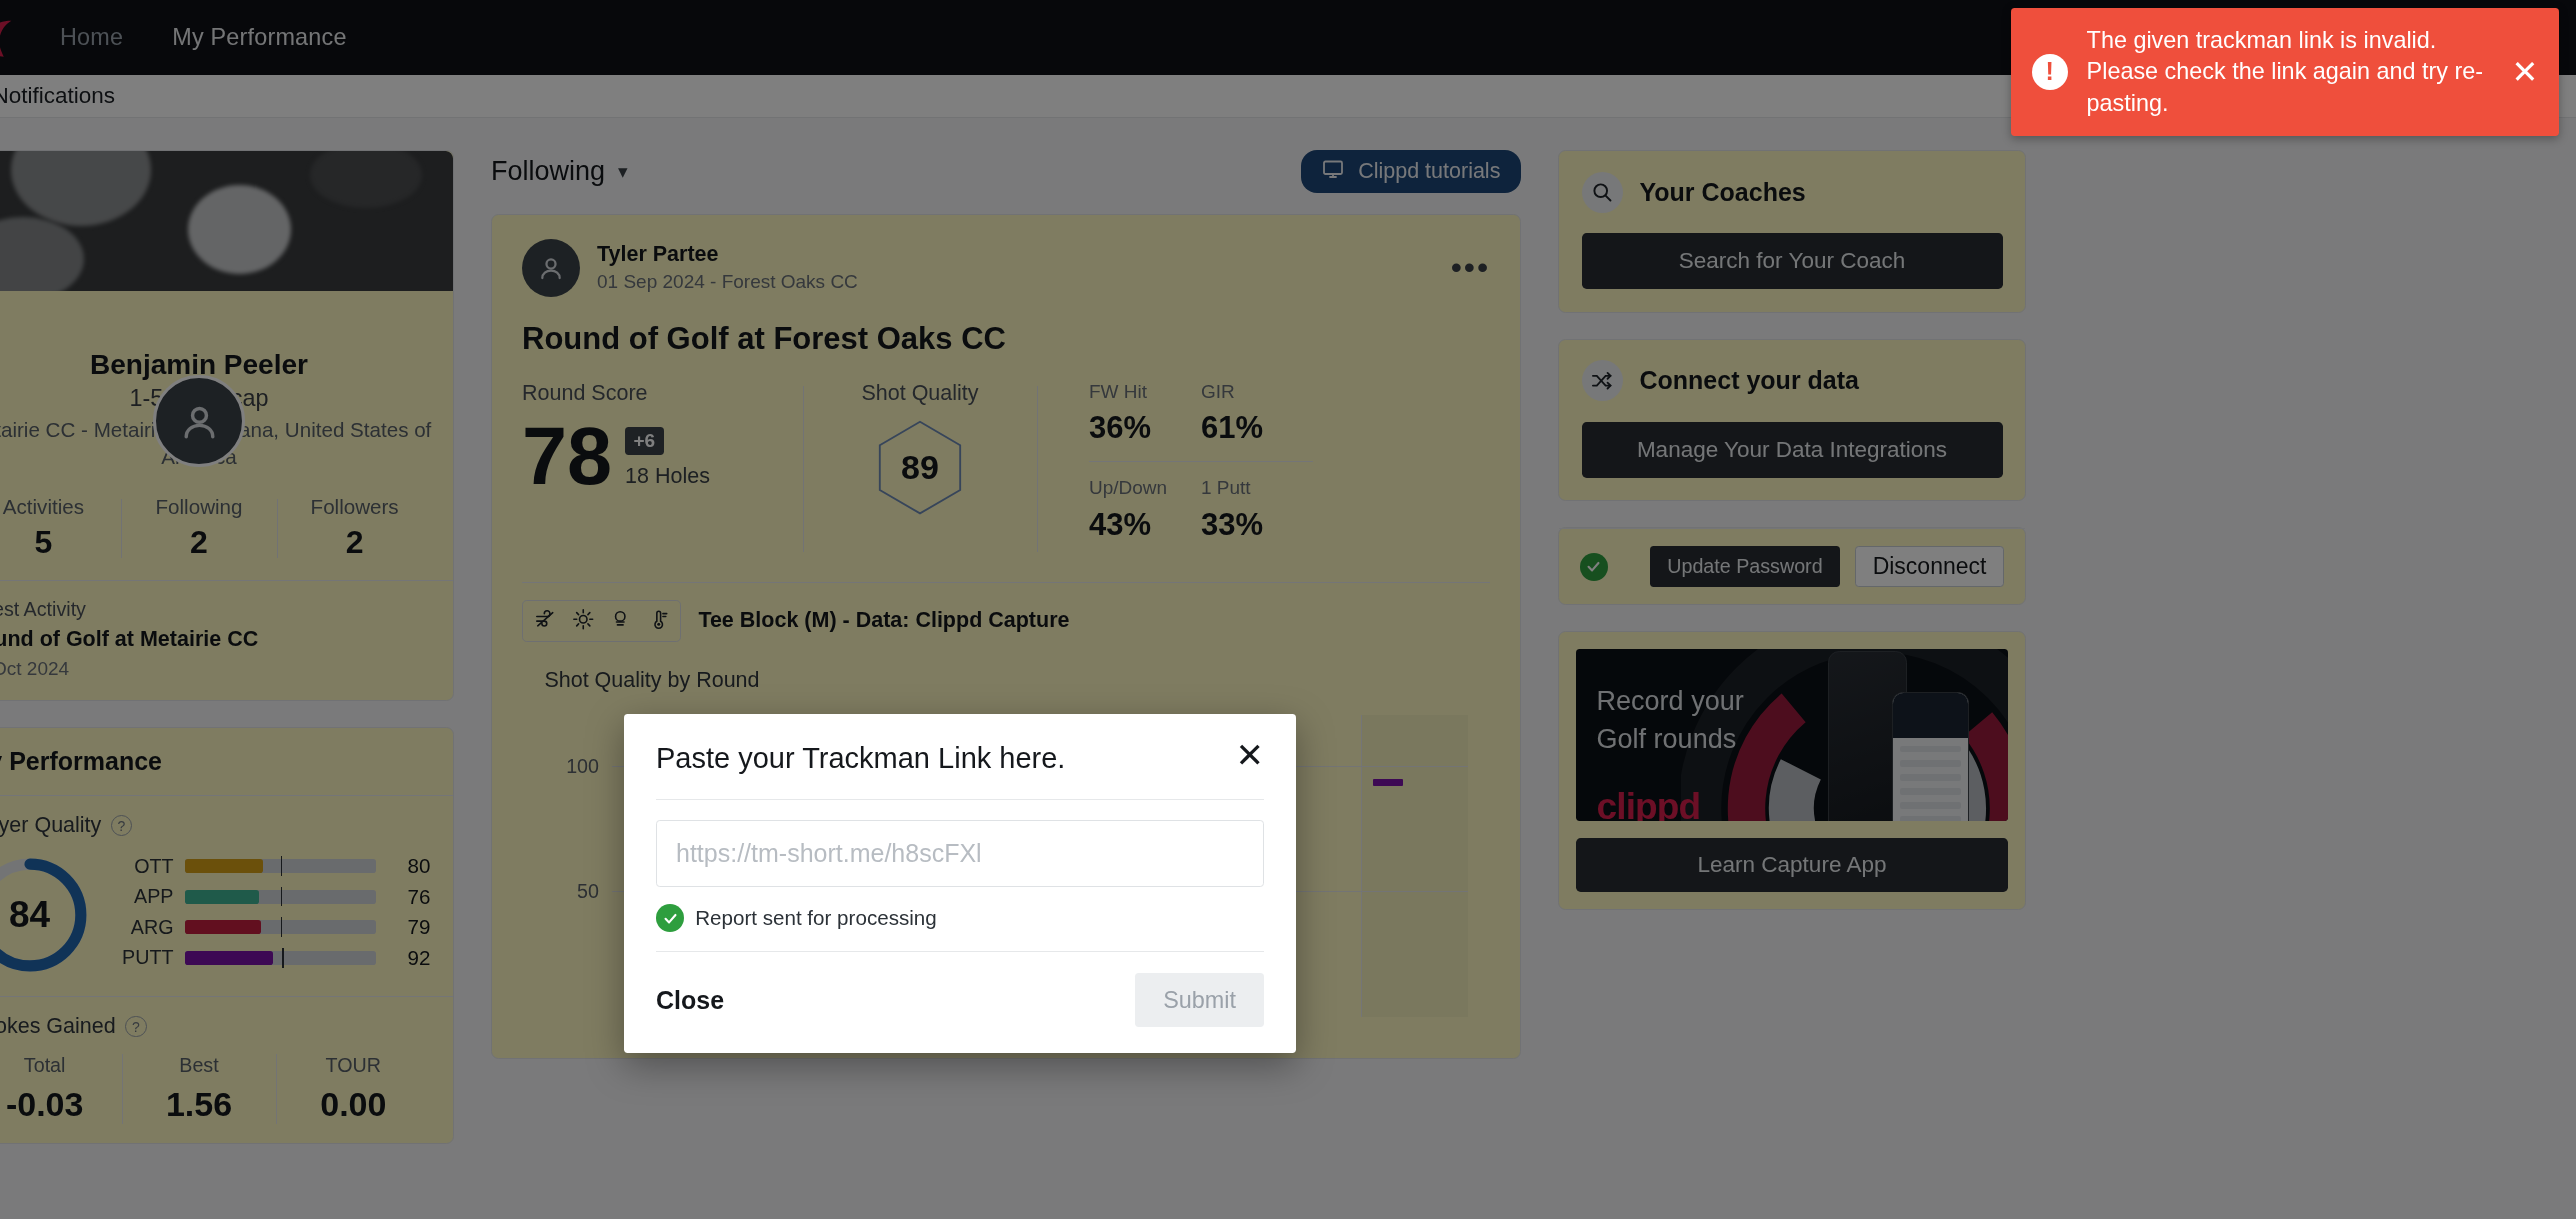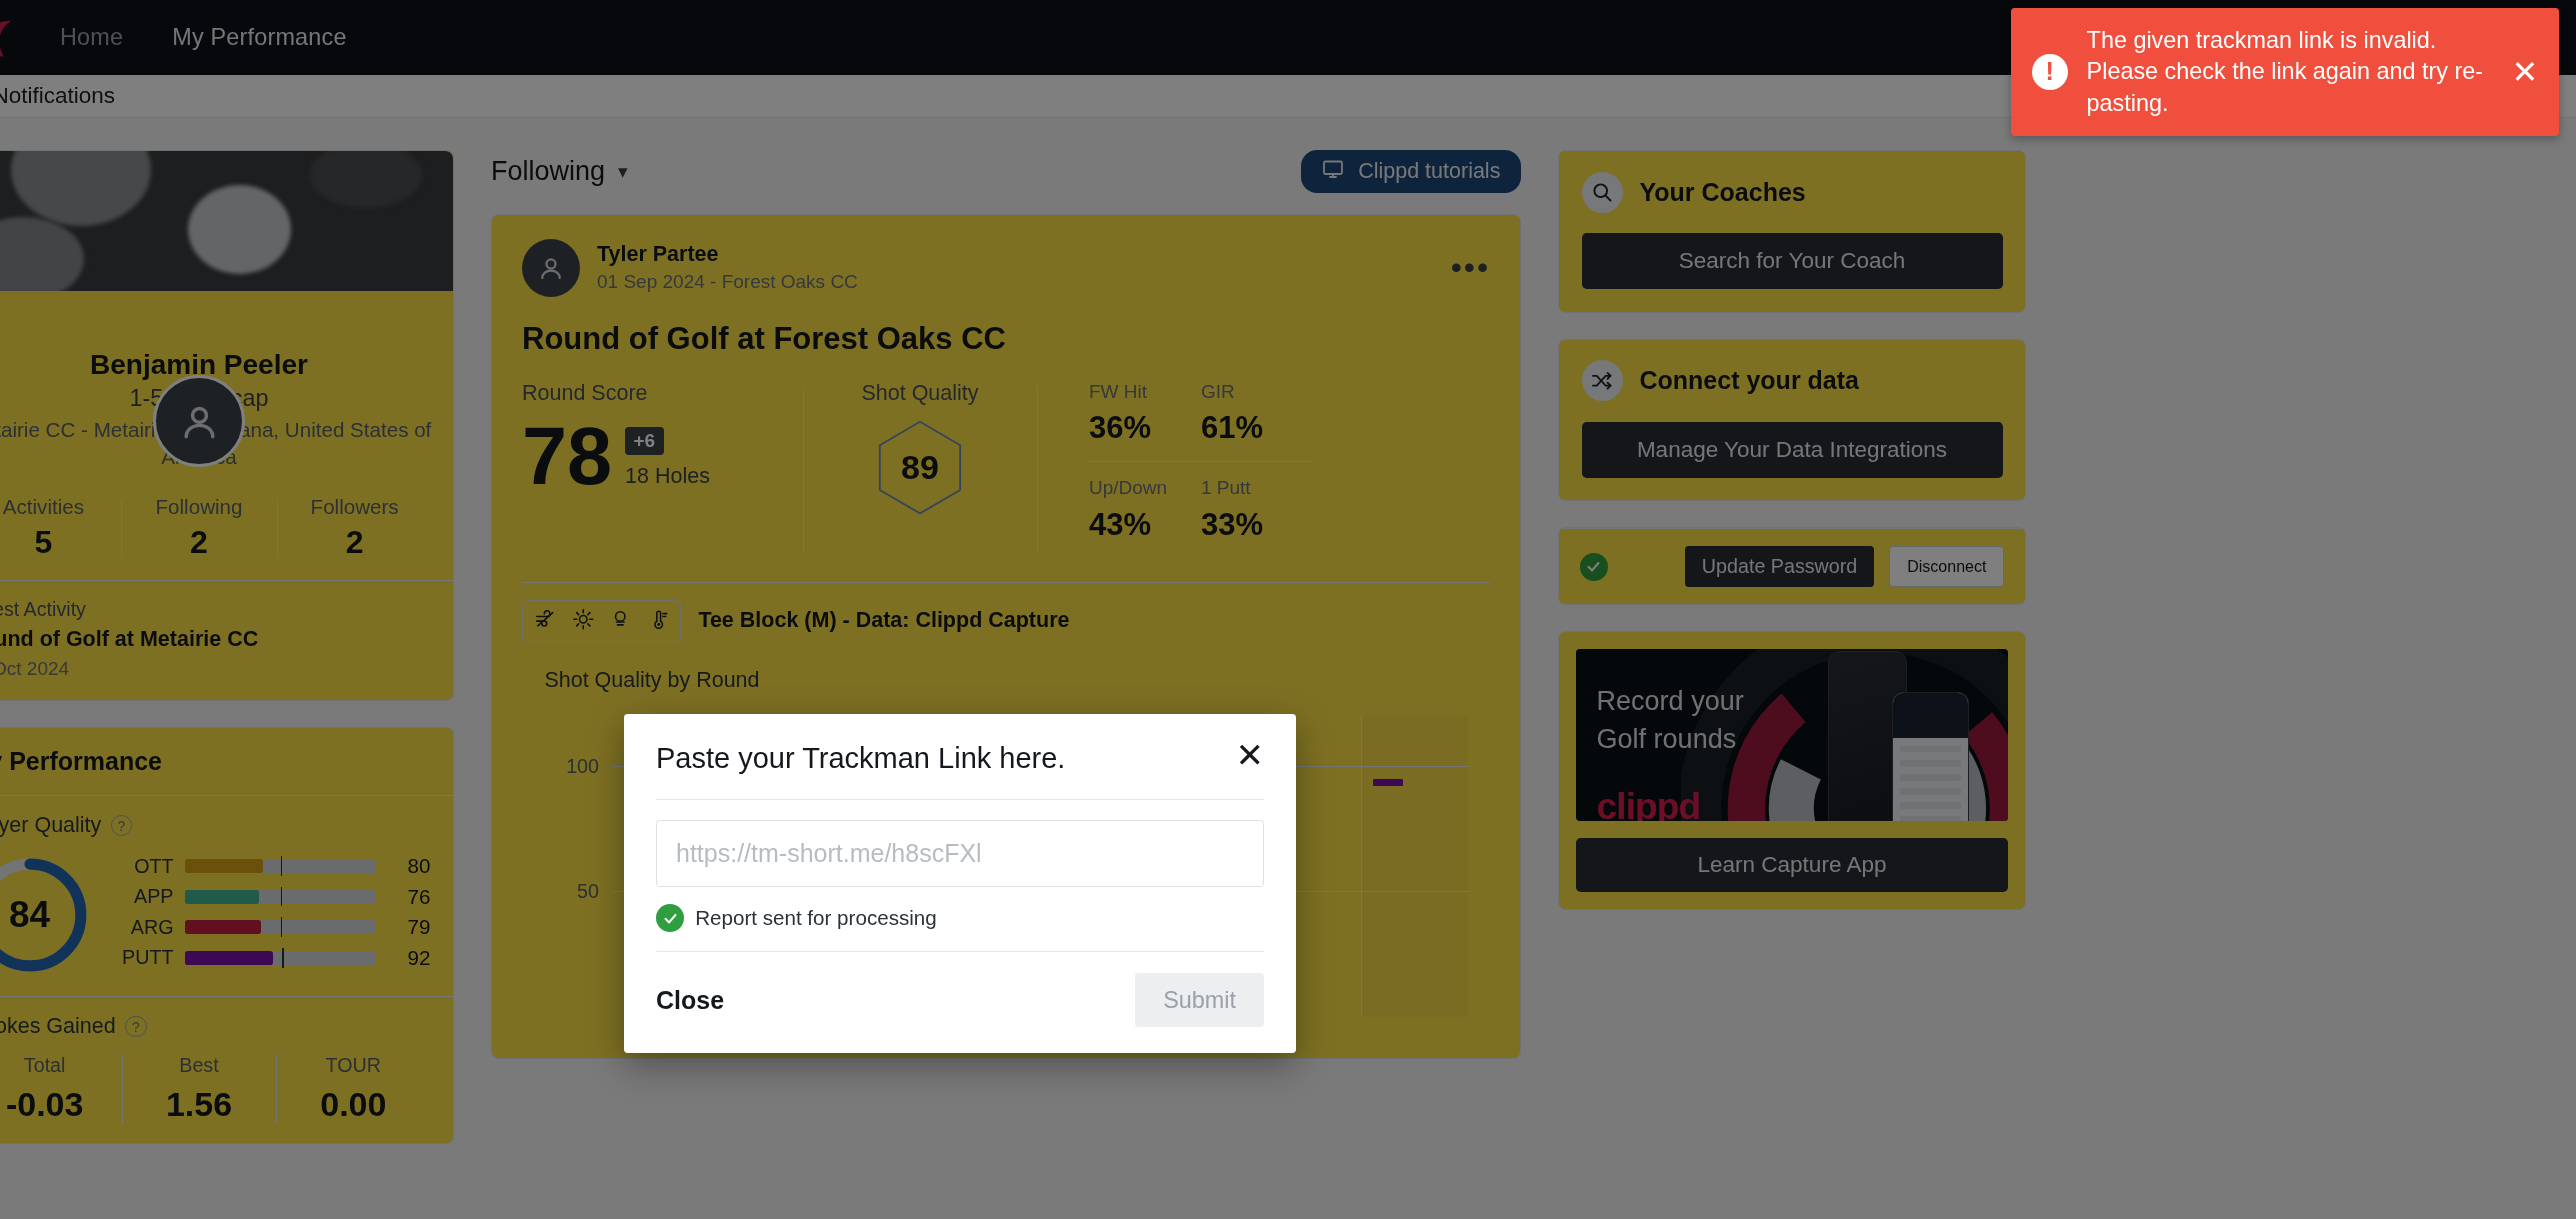--- a/index.html
+++ b/index.html
@@ -45,21 +45,21 @@
 
   
   .cols {
     position: absolute; top: 150px; left: -112px; right: 0; bottom: 0;
     display: flex; gap: 37px; padding: 0 56px;
   }
   .col-left  { width: 510px; flex: none; }
   .col-mid   { width: 1030px; flex: none; }
   .col-right { width: 468px; flex: none; }
 
-  .card { background: #fde047; border: 0.9px solid #e2e4e8; border-radius: 7.5px; }
+  .card { background: #fef9c3; border: 0.9px solid #e2e4e8; border-radius: 7.5px; }
 
   
   .cover { height: 140px; background: #3a3c3e; border-radius: 7.5px 7.5px 0 0;
            position: relative; overflow: hidden; }
   .cover .blob { position: absolute; border-radius: 50%; background: #6d6f71; filter: blur(1.9px); }
   .cover .b1 { width: 140px; height: 112px; left: 66px; top: -37px; background:#8d9092; }
   .cover .b2 { width: 103px; height: 89px; left: 243px; top: 34px; background:#c9cbcd; }
   .cover .b3 { width: 122px; height: 84px; left: 17px; top: 66px; background:#86898b; }
   .cover .b4 { width: 112px; height: 66px; left: 365px; top: -9.4px; background:#4c4e50; }
   .prof-avatar {
@@ -191,21 +191,21 @@
   .arccos-body { height: 204px; display: flex; align-items: center; justify-content: center; gap: 20.6px; }
   .arccos-word { font-size: 32px; letter-spacing: 10.3px; color: #15181c; }
   .arccos-foot { border-top: 0.9px solid #e9ebee; display: flex; align-items: center;
                  padding: 17px 20.6px; gap: 15px; }
   .ok-dot { width: 28px; height: 28px; border-radius: 50%; background: #2e9e3e;
             display: flex; align-items: center; justify-content: center; color: #fff; }
   .ok-dot svg { width: 17px; height: 17px; }
   .btn-dark { margin-left: auto; background: #282d33; color: #e9ecef; border: none; border-radius: 3.7px;
               height: 41px; padding: 0 17px; font-size: 19.7px; cursor: pointer; font-family: inherit; }
   .btn-ghost { background: #fff; color: #15181c; border: 0.9px solid #c9ced4; border-radius: 3.7px;
-               height: 41px; padding: 0 17px; font-size: 16px; cursor: pointer; font-family: inherit; }
+               height: 41px; padding: 0 17px; font-size: 23px; cursor: pointer; font-family: inherit; }
 
   .promo { padding: 17px; }
   .promo-img { position: relative; height: 172px; border-radius: 3.7px; overflow: hidden;
                background: #0b1016; }
   .promo-rings { position: absolute; right: -66px; top: -37px; width: 393px; height: 393px; }
   .promo-phone1 { position: absolute; right: 101px; top: 1.9px; width: 79px; height: 202px;
                   background: linear-gradient(160deg,#2a2f36,#14181d); border-radius: 11.2px;
                   border: 1.9px solid #3a4047; }
   .promo-phone2 { position: absolute; right: 39px; top: 43px; width: 77px; height: 161px;
                   background: #f1f3f5; border-radius: 11.2px; border: 1.9px solid #3a4047; overflow: hidden; }

